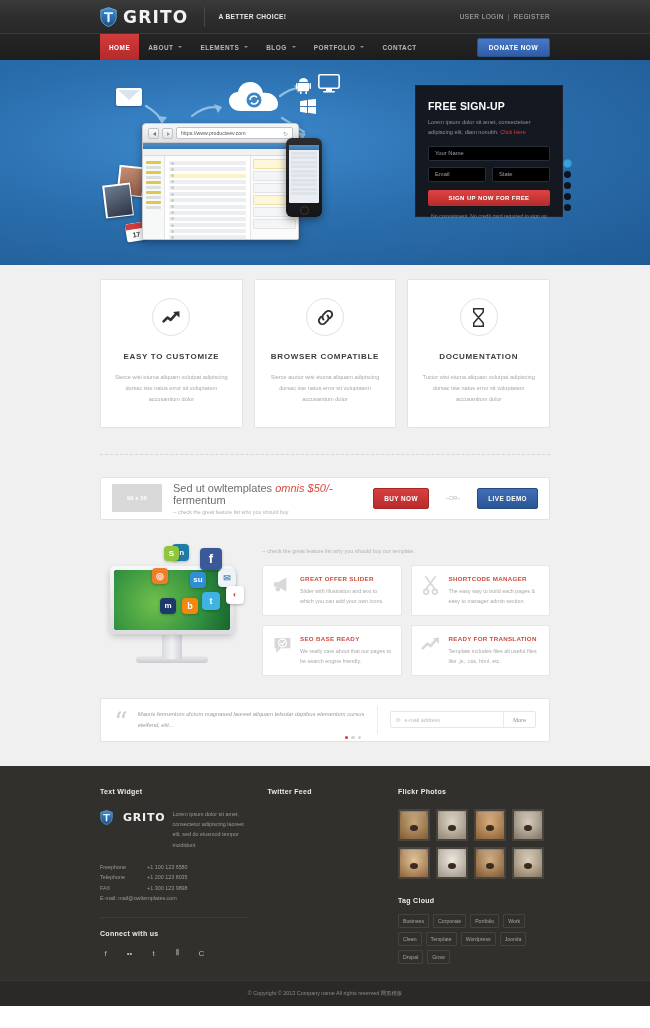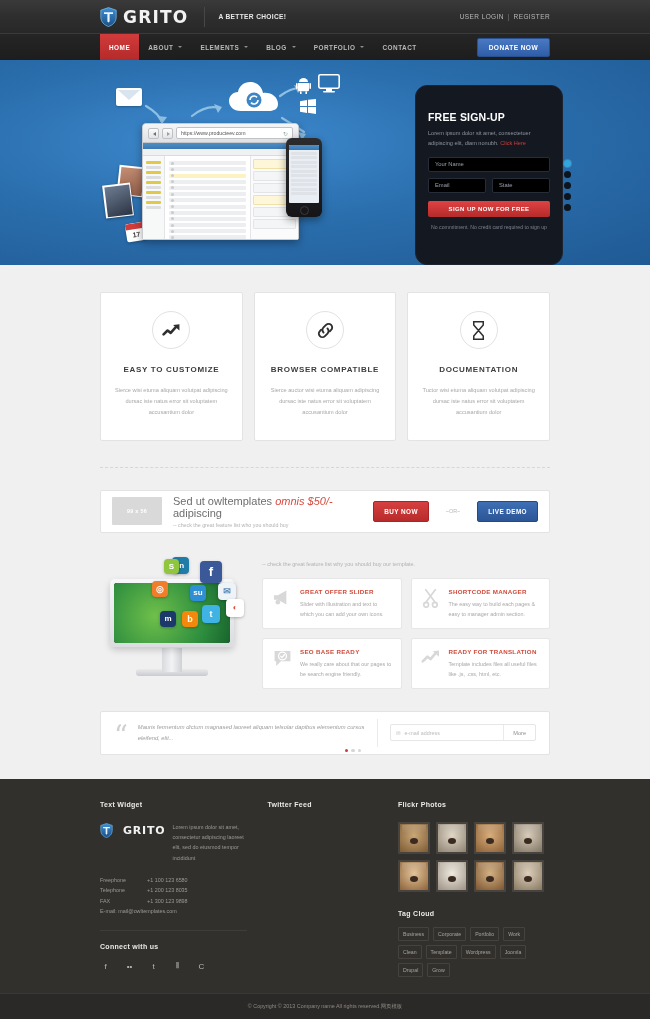--- a/index.html
+++ b/index.html
@@ -150,23 +150,23 @@
   .cal {
     position: absolute; left: 22px; top: 57px; width: 20px; height: 18px;
     background: #fff; border-radius: 2px; transform: rotate(-9deg);
     box-shadow: 0 1px 3px rgba(0,0,0,.3); overflow:hidden;
   }
   .cal-top { height:6px; background:#d03b3b;}
   .cal-num { text-align:center; font-size:7px; font-weight:bold; color:#3e3e3e; line-height:12px;}
 
   
   .signup {
-    position: absolute; right: -13px; top: 25px; width: 148px; height: 180px;
-    background: #141821; border: 1px solid #1d2430; border-radius: 12px;
-    padding: 25px 12px;
+    position: absolute; right: -13px; top: 25px; width: 148px; height: 132px;
+    background: #141821; border: 1px solid #1d2430; border-radius: 0;
+    padding: 14px 12px;
   }
   .signup h3 { color:#fff; font-size: 10.5px; font-weight: bold; letter-spacing: .2px; margin-bottom: 6px;}
   .signup p.desc { color:#8d949e; font-size:5.6px; line-height:1.75; margin-bottom: 8px;}
   .signup p.desc a { color:#d33c3c; text-decoration:none;}
   .fld {
     background:#000; border:1px solid #262d38; height:15px; border-radius:2px;
     color:#9aa1ab; font-size:5.8px; display:flex; align-items:center; padding:0 6px;
     margin-bottom: 6px;
   }
   .fld-row { display:flex; gap:6px; }
@@ -176,21 +176,21 @@
     background: linear-gradient(to bottom,#e04343,#b52b2b);
     color:#fff; font-size:6px; font-weight:bold; letter-spacing:.4px;
     display:flex;align-items:center;justify-content:center; margin-top: 2px;
   }
   .signup small { display:block; text-align:center; color:#7b828c; font-size:5.2px; line-height:1.6; margin-top:6px;}
   .slider-dots { position:absolute; right:-9px; top:74px; display:flex; flex-direction:column; gap:4px;}
   .sdot { width:7px;height:7px;border-radius:50%;background:#0e141b;}
   .sdot.on { background:#2fa8e0; box-shadow:0 0 0 1px rgba(255,255,255,.15);}
 
   
-  .grey { background: #f0f0f0; padding: 27px 0 0; }
+  .grey { background: #f0f0f0; padding: 14px 0 0; }
   .wrap { width: 450px; margin: 0 auto; }
   .features { display: flex; gap: 11px; }
   .feature {
     flex:1; background:#fff; border:1px solid #e3e3e3; border-radius:2px;
     padding: 18px 14px 22px; text-align:center;
   }
   .f-circle {
     width: 38px; height: 38px; border-radius:50%; border: 1.5px solid #e2e2e2;
     margin: 0 auto 16px; display:flex;align-items:center;justify-content:center;
   }
@@ -553,21 +553,21 @@
             <div class="f-desc">Tuctor wisi etuma aliquam volutpat adipiscing dursac iste natus error sit voluptatem accusantium dolor</div>
           </div>
         </div>
 
       <div class="divider-dash"></div>
 
       <div class="cta">
         <div class="cta-thumb">99 x 56</div>
         <div class="cta-text">
           <div class="cta-h">
-            <span>Sed ut owltemplates </span><em>omnis $50/-</em><span> adipiscing</span>
+            <span>Sed ut owltemplates </span><em>omnis $50/-</em><span> fermentum</span>
           </div>
           <div class="cta-sub">-- check the great feature list who you should buy</div>
         </div>
         <div class="btn-red">BUY NOW</div>
         <span class="or">~OR~</span>
         <div class="btn-blue">LIVE DEMO</div>
       </div>
 
       <div class="why">
         <div class="why-visual">

